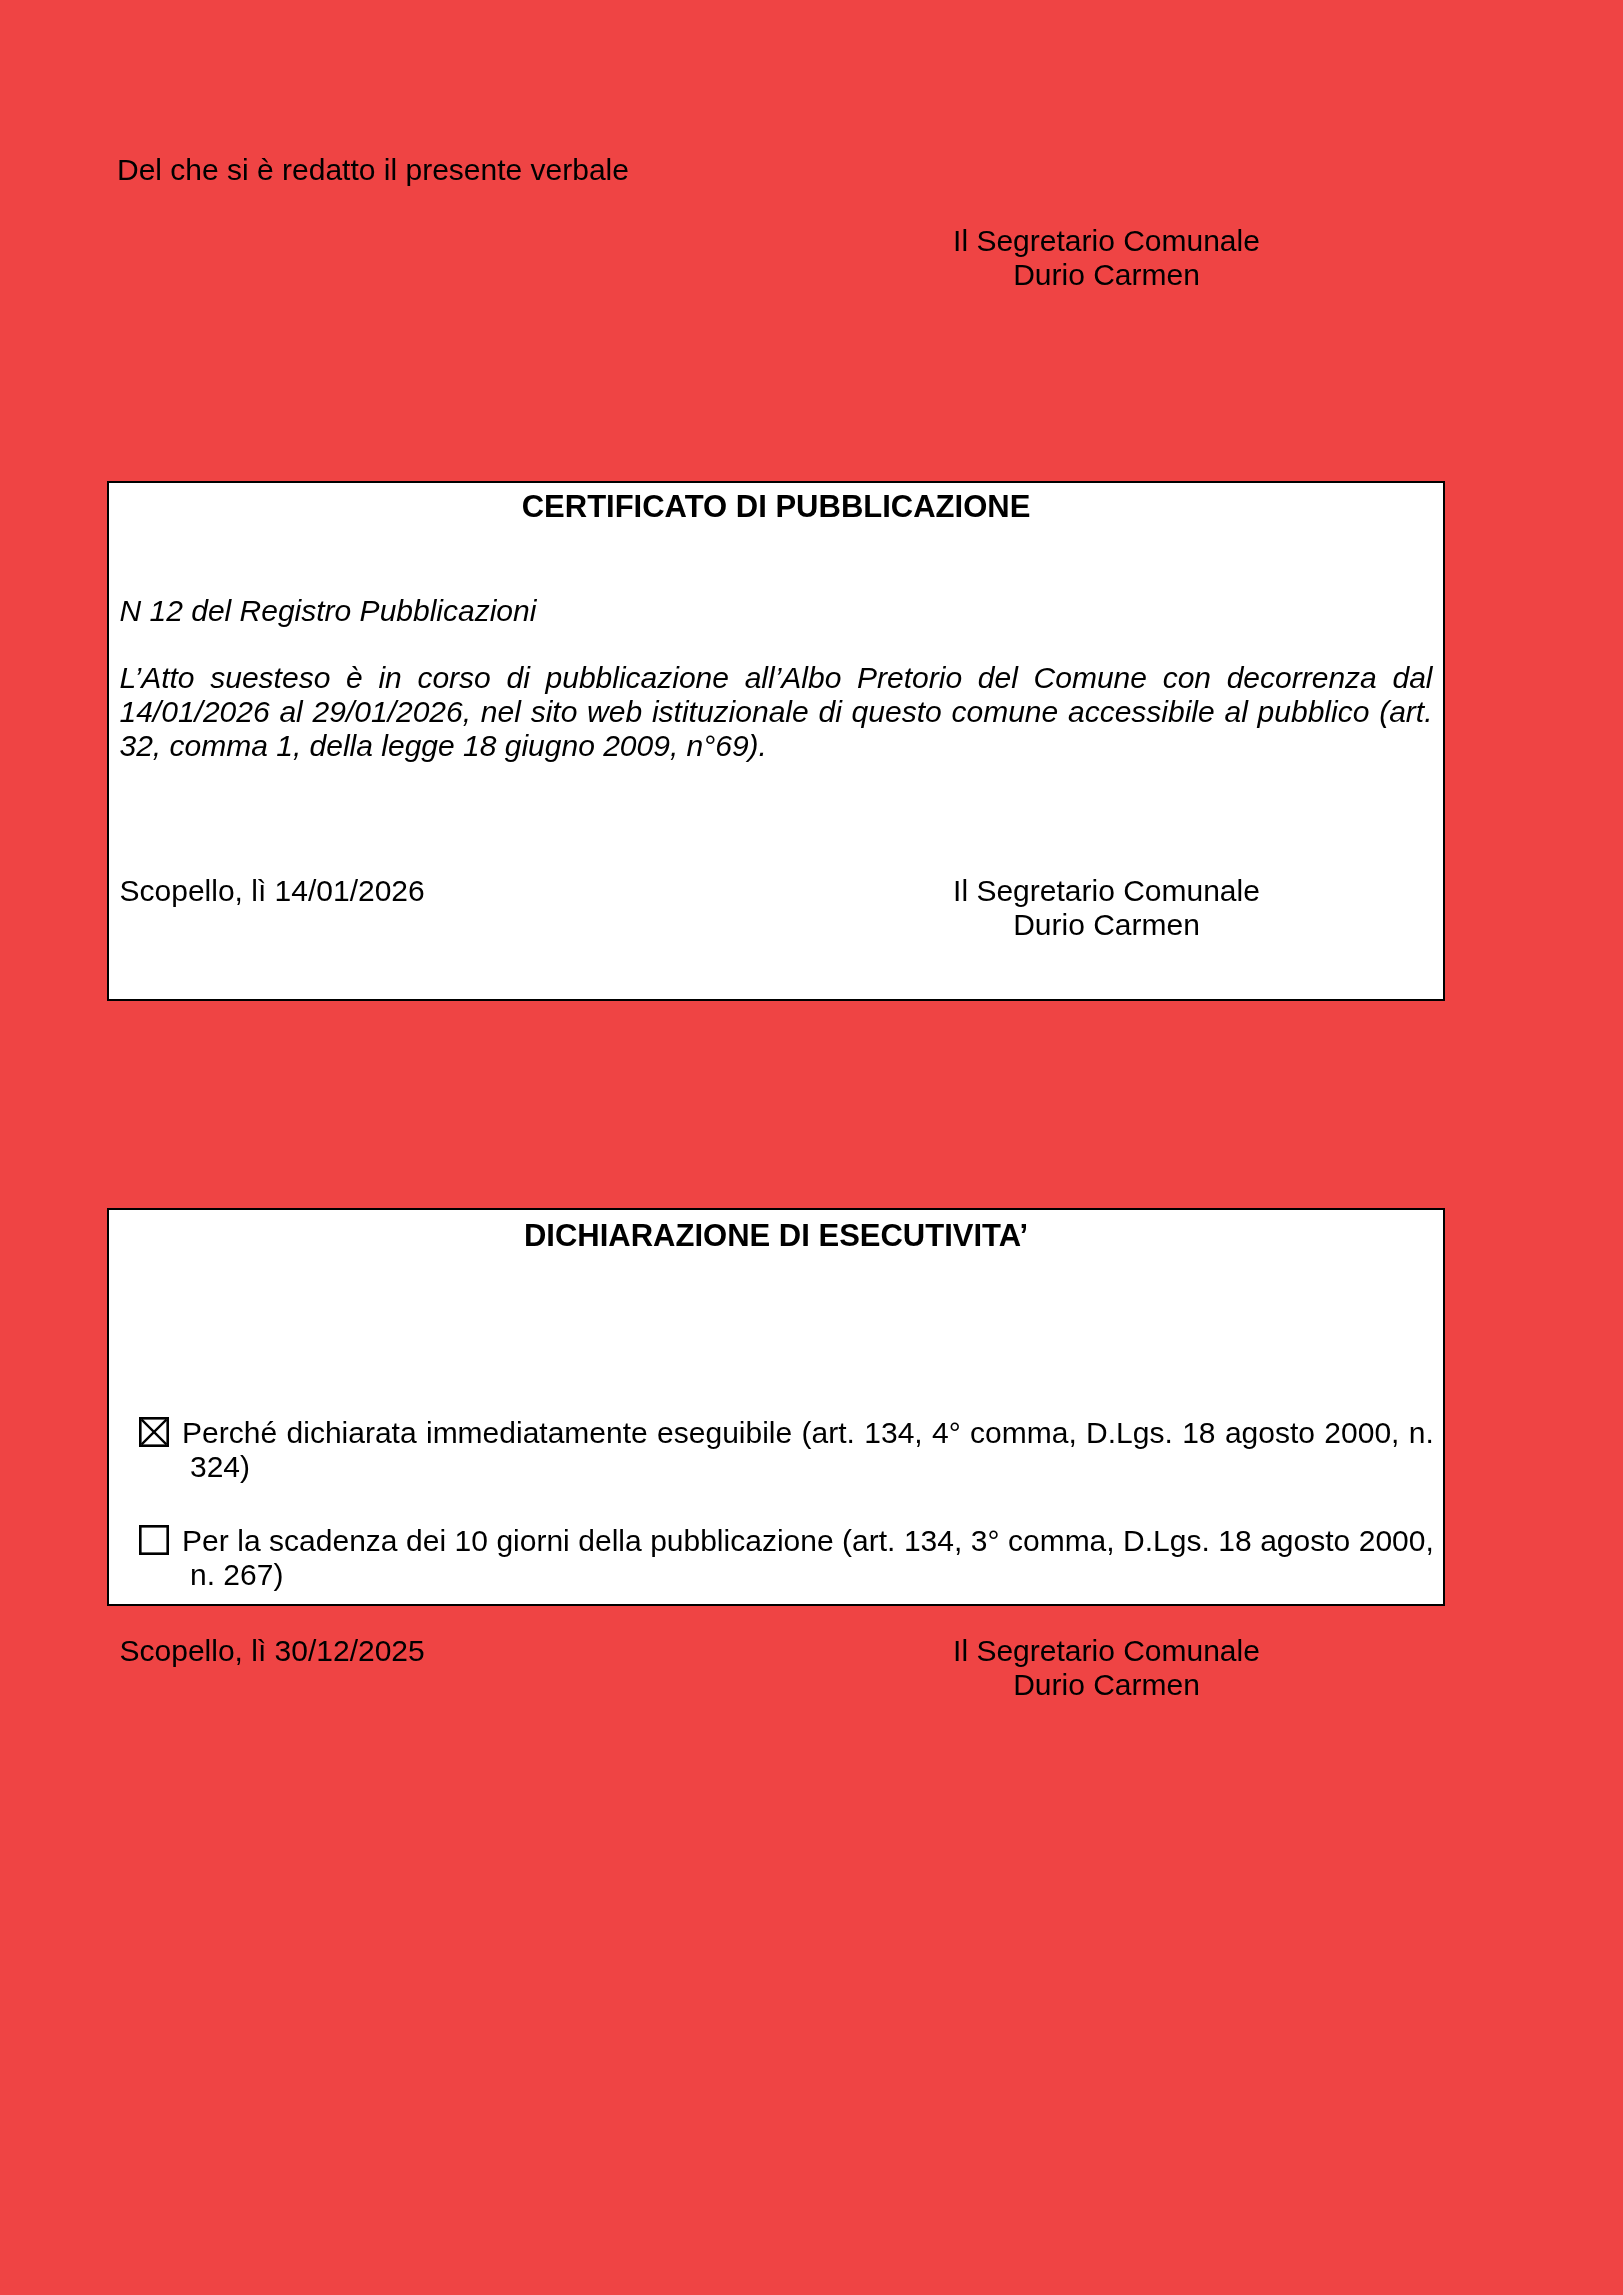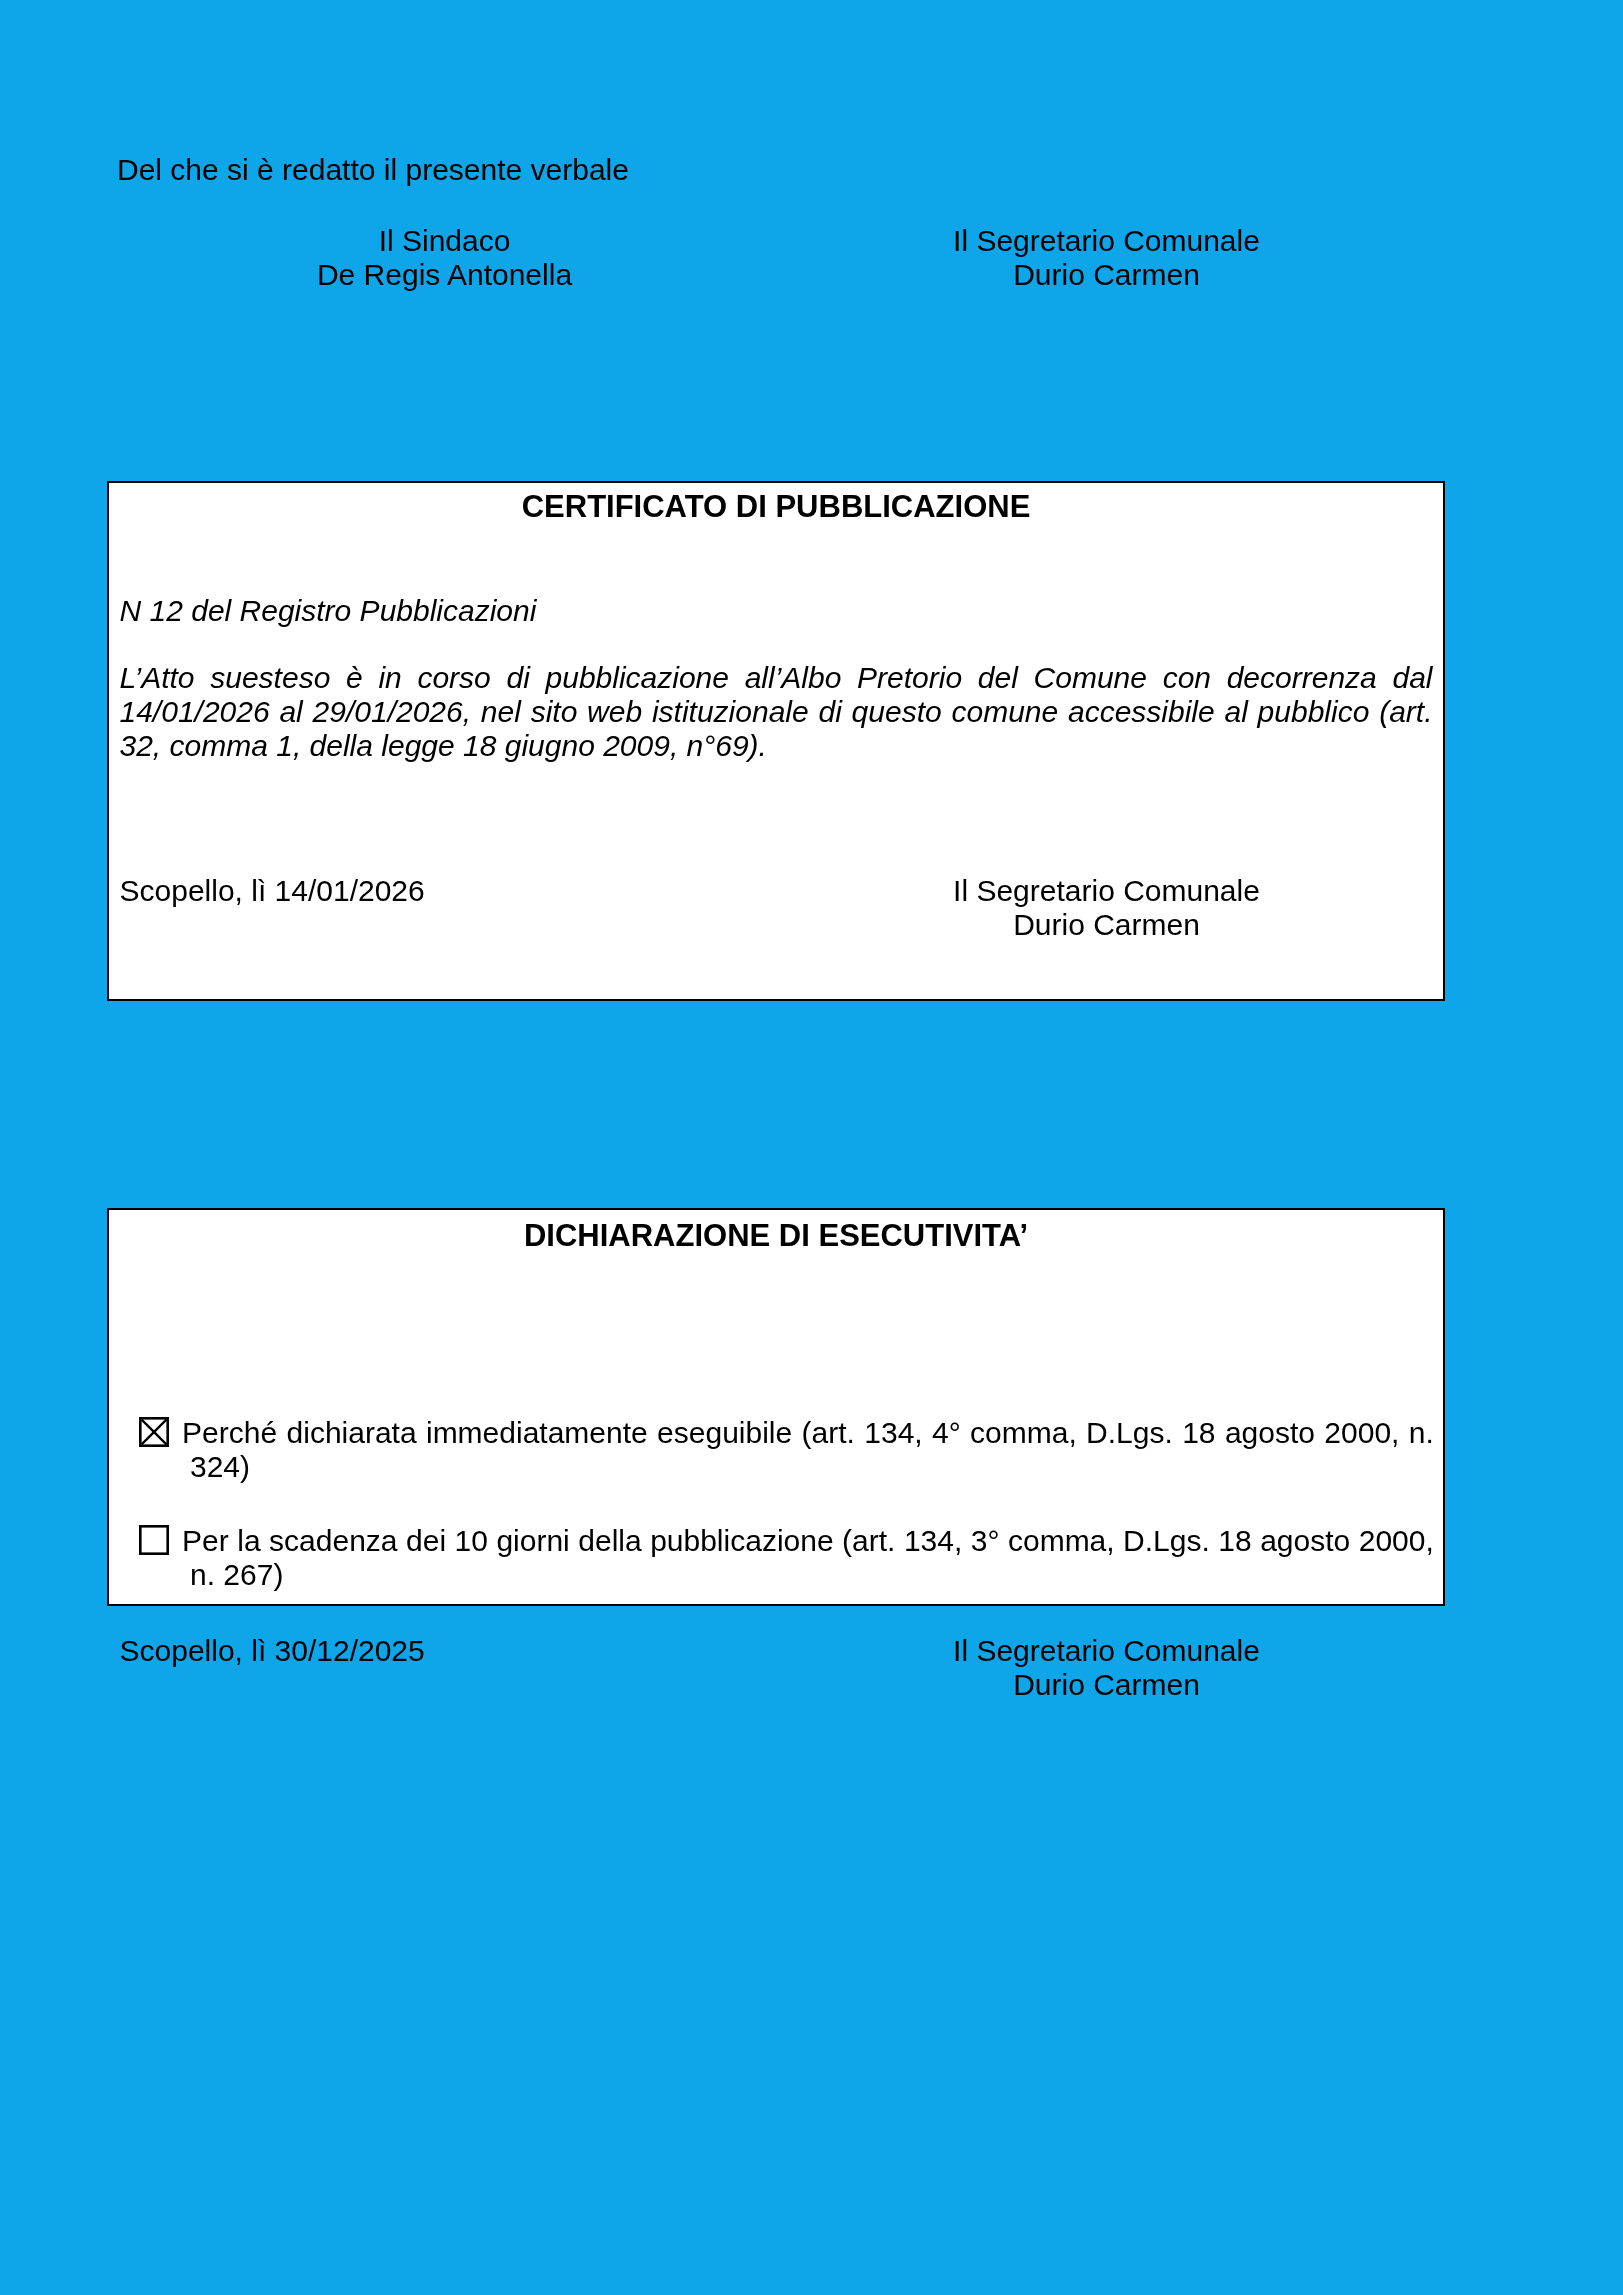--- a/index.html
+++ b/index.html
@@ -1,19 +1,19 @@
 <!DOCTYPE html>
 <html style="font-size:10.5px"><head>
 <meta charset="utf-8">
 <style>
   html,body{margin:0;padding:0;background:#888;}
   .page{
     position:relative;
     width:1623px;height:2295px;
-    background:#0ea5e9;
+    background:#ef4444;
     color:#000000;
     font-family:"Liberation Sans","DejaVu Sans",sans-serif;
     font-size:30px;line-height:34px;
     overflow:hidden;
   }
   .abs{position:absolute;}
   .center{text-align:center;}
   .italic{font-style:italic;}
   .justify{text-align:justify;font-style:italic;}
   .col{width:655px;}
@@ -38,24 +38,20 @@
   }
   .signer-block{position:absolute;left:670px;width:655px;text-align:center;}
 </style>
 </head>
 <body>
 
 <div class="page">
 
   <div class="abs" style="left:117px;top:153px;">Del che si è redatto il presente verbale</div>
 
-  <div class="abs col center" style="left:117px;top:224px;">
-    <div>Il Sindaco</div>
-    <div>De Regis Antonella</div>
-  </div>
   <div class="abs col center" style="left:779px;top:224px;">
     <div>Il Segretario Comunale</div>
     <div>Durio Carmen</div>
   </div>
 
   <div class="abs col center sigline" style="left:117px;top:482px;">__________________________________</div>
   <div class="abs col center sigline" style="left:779px;top:482px;">__________________________________</div>
 
   <div class="docbox" style="top:433px;height:520px;">
     <div class="box-title" style="top:6.5px;">CERTIFICATO DI PUBBLICAZIONE</div>

